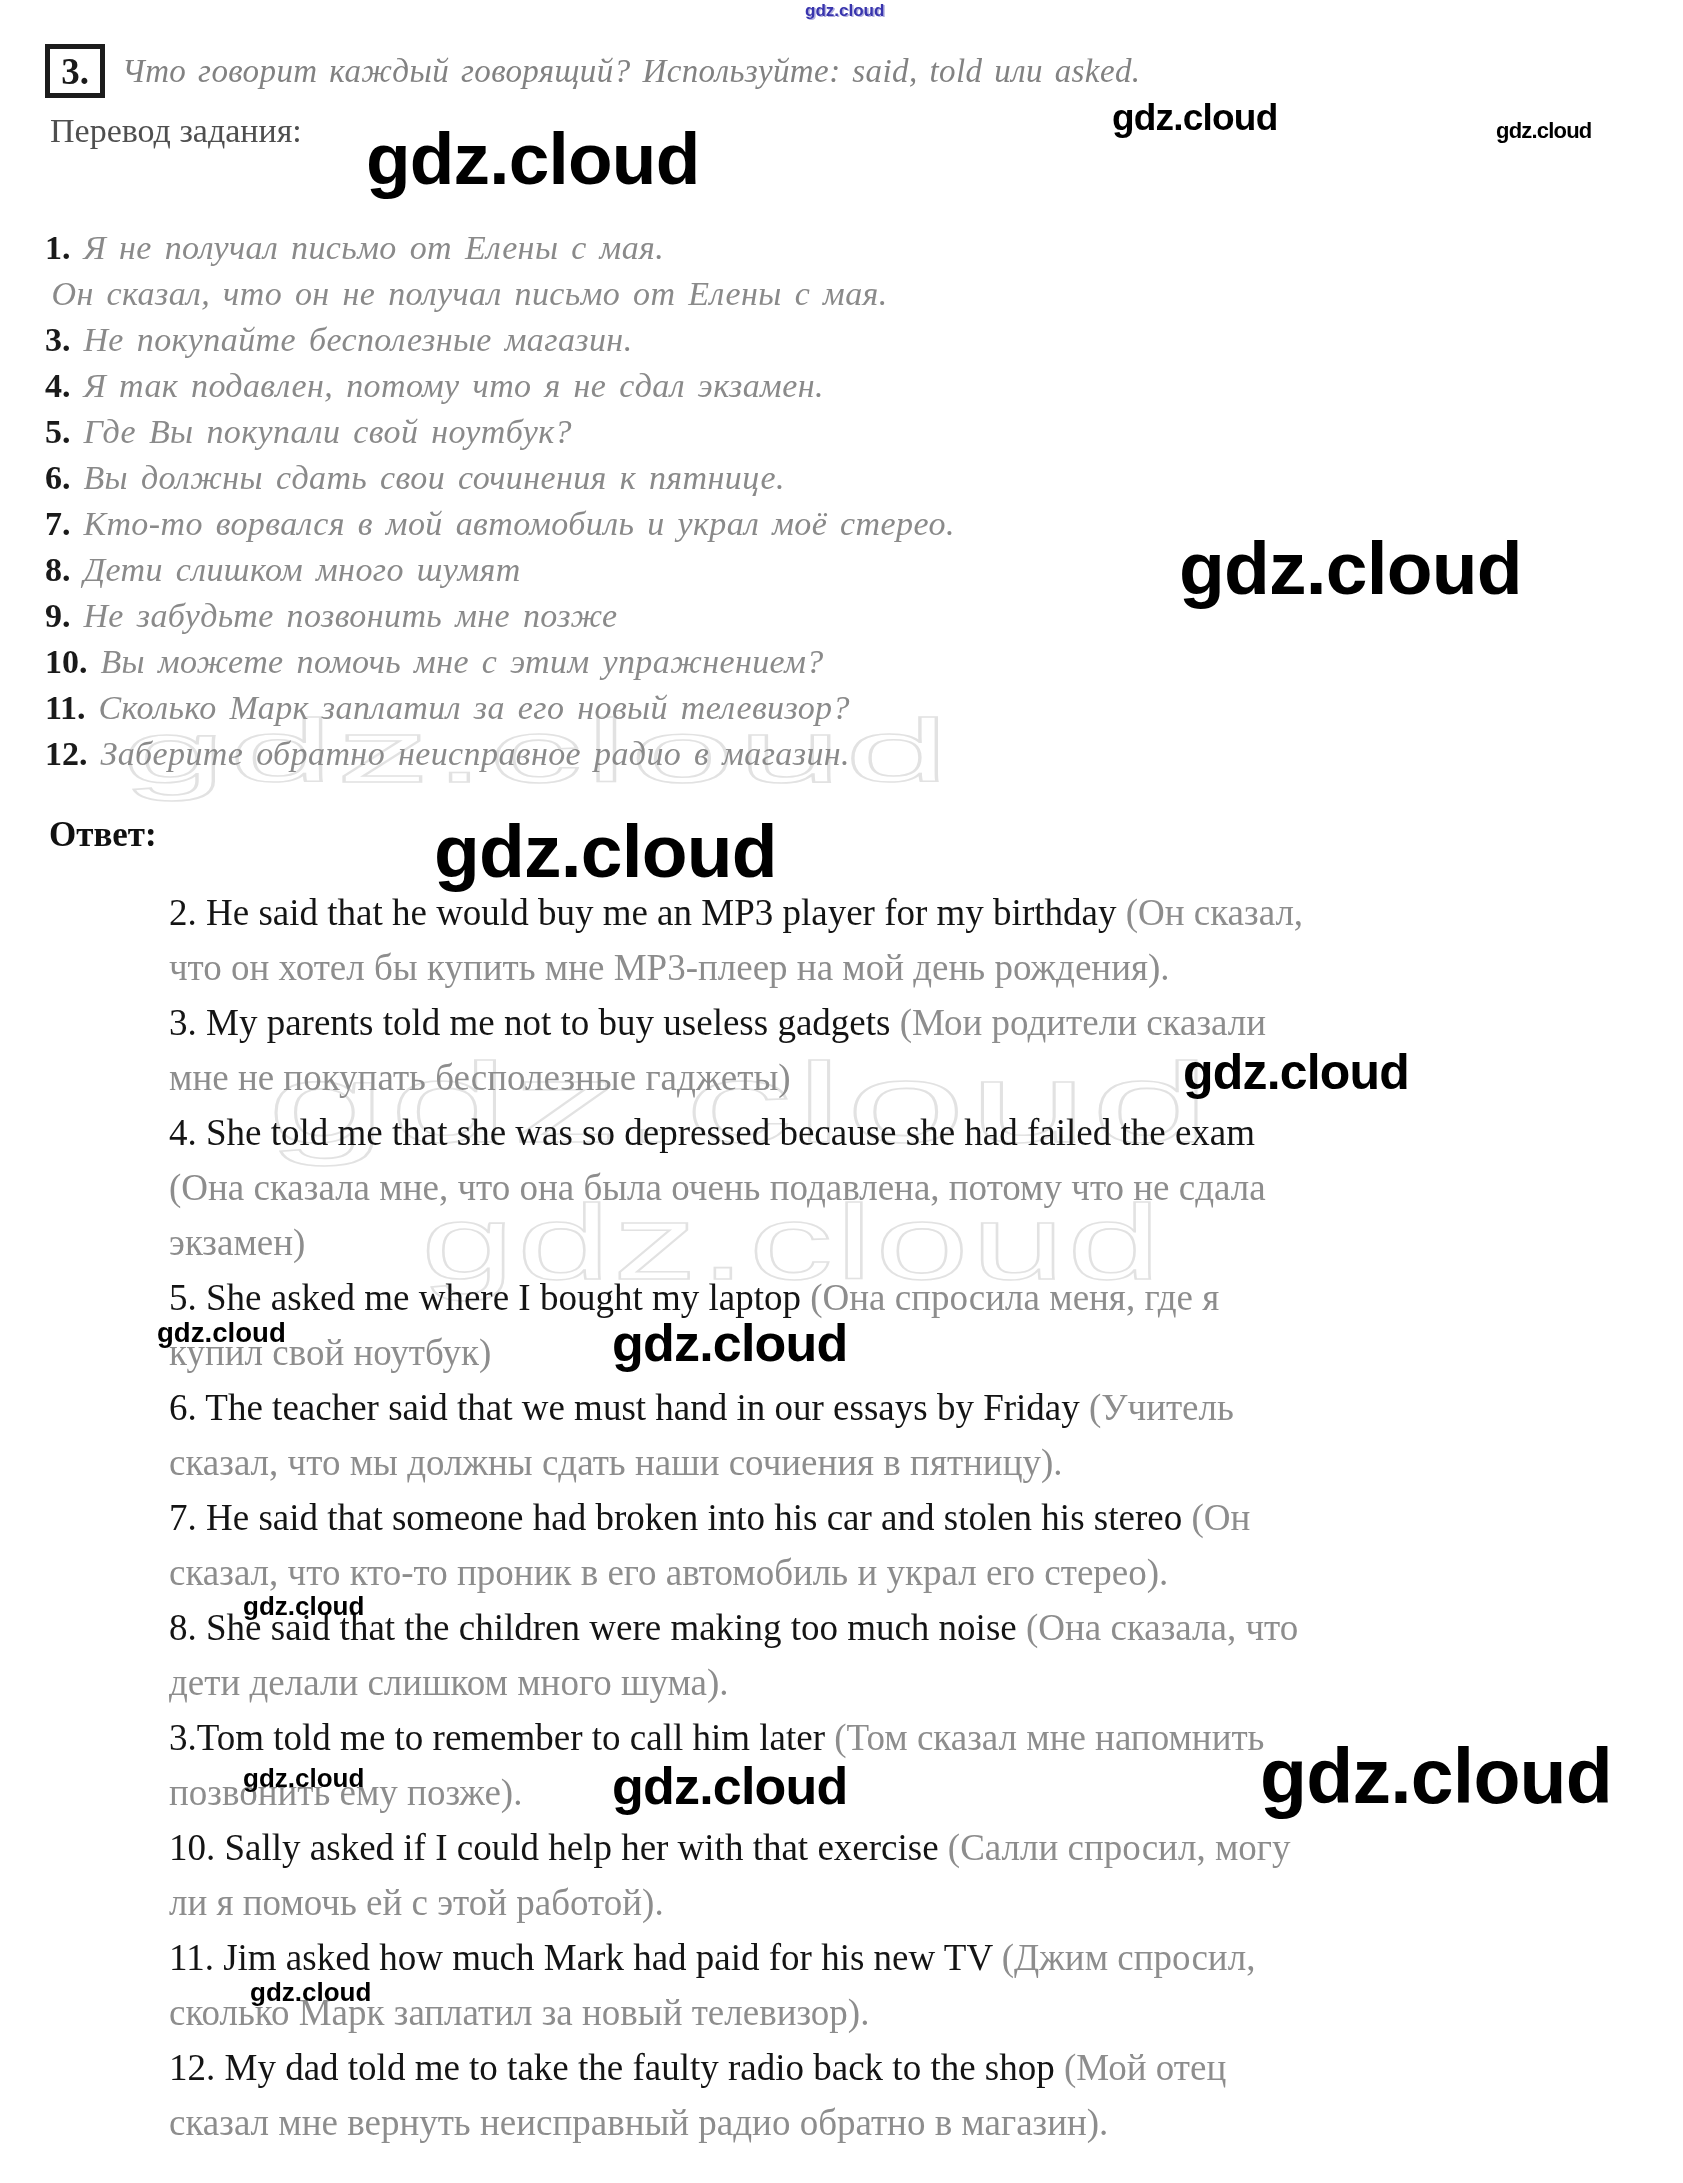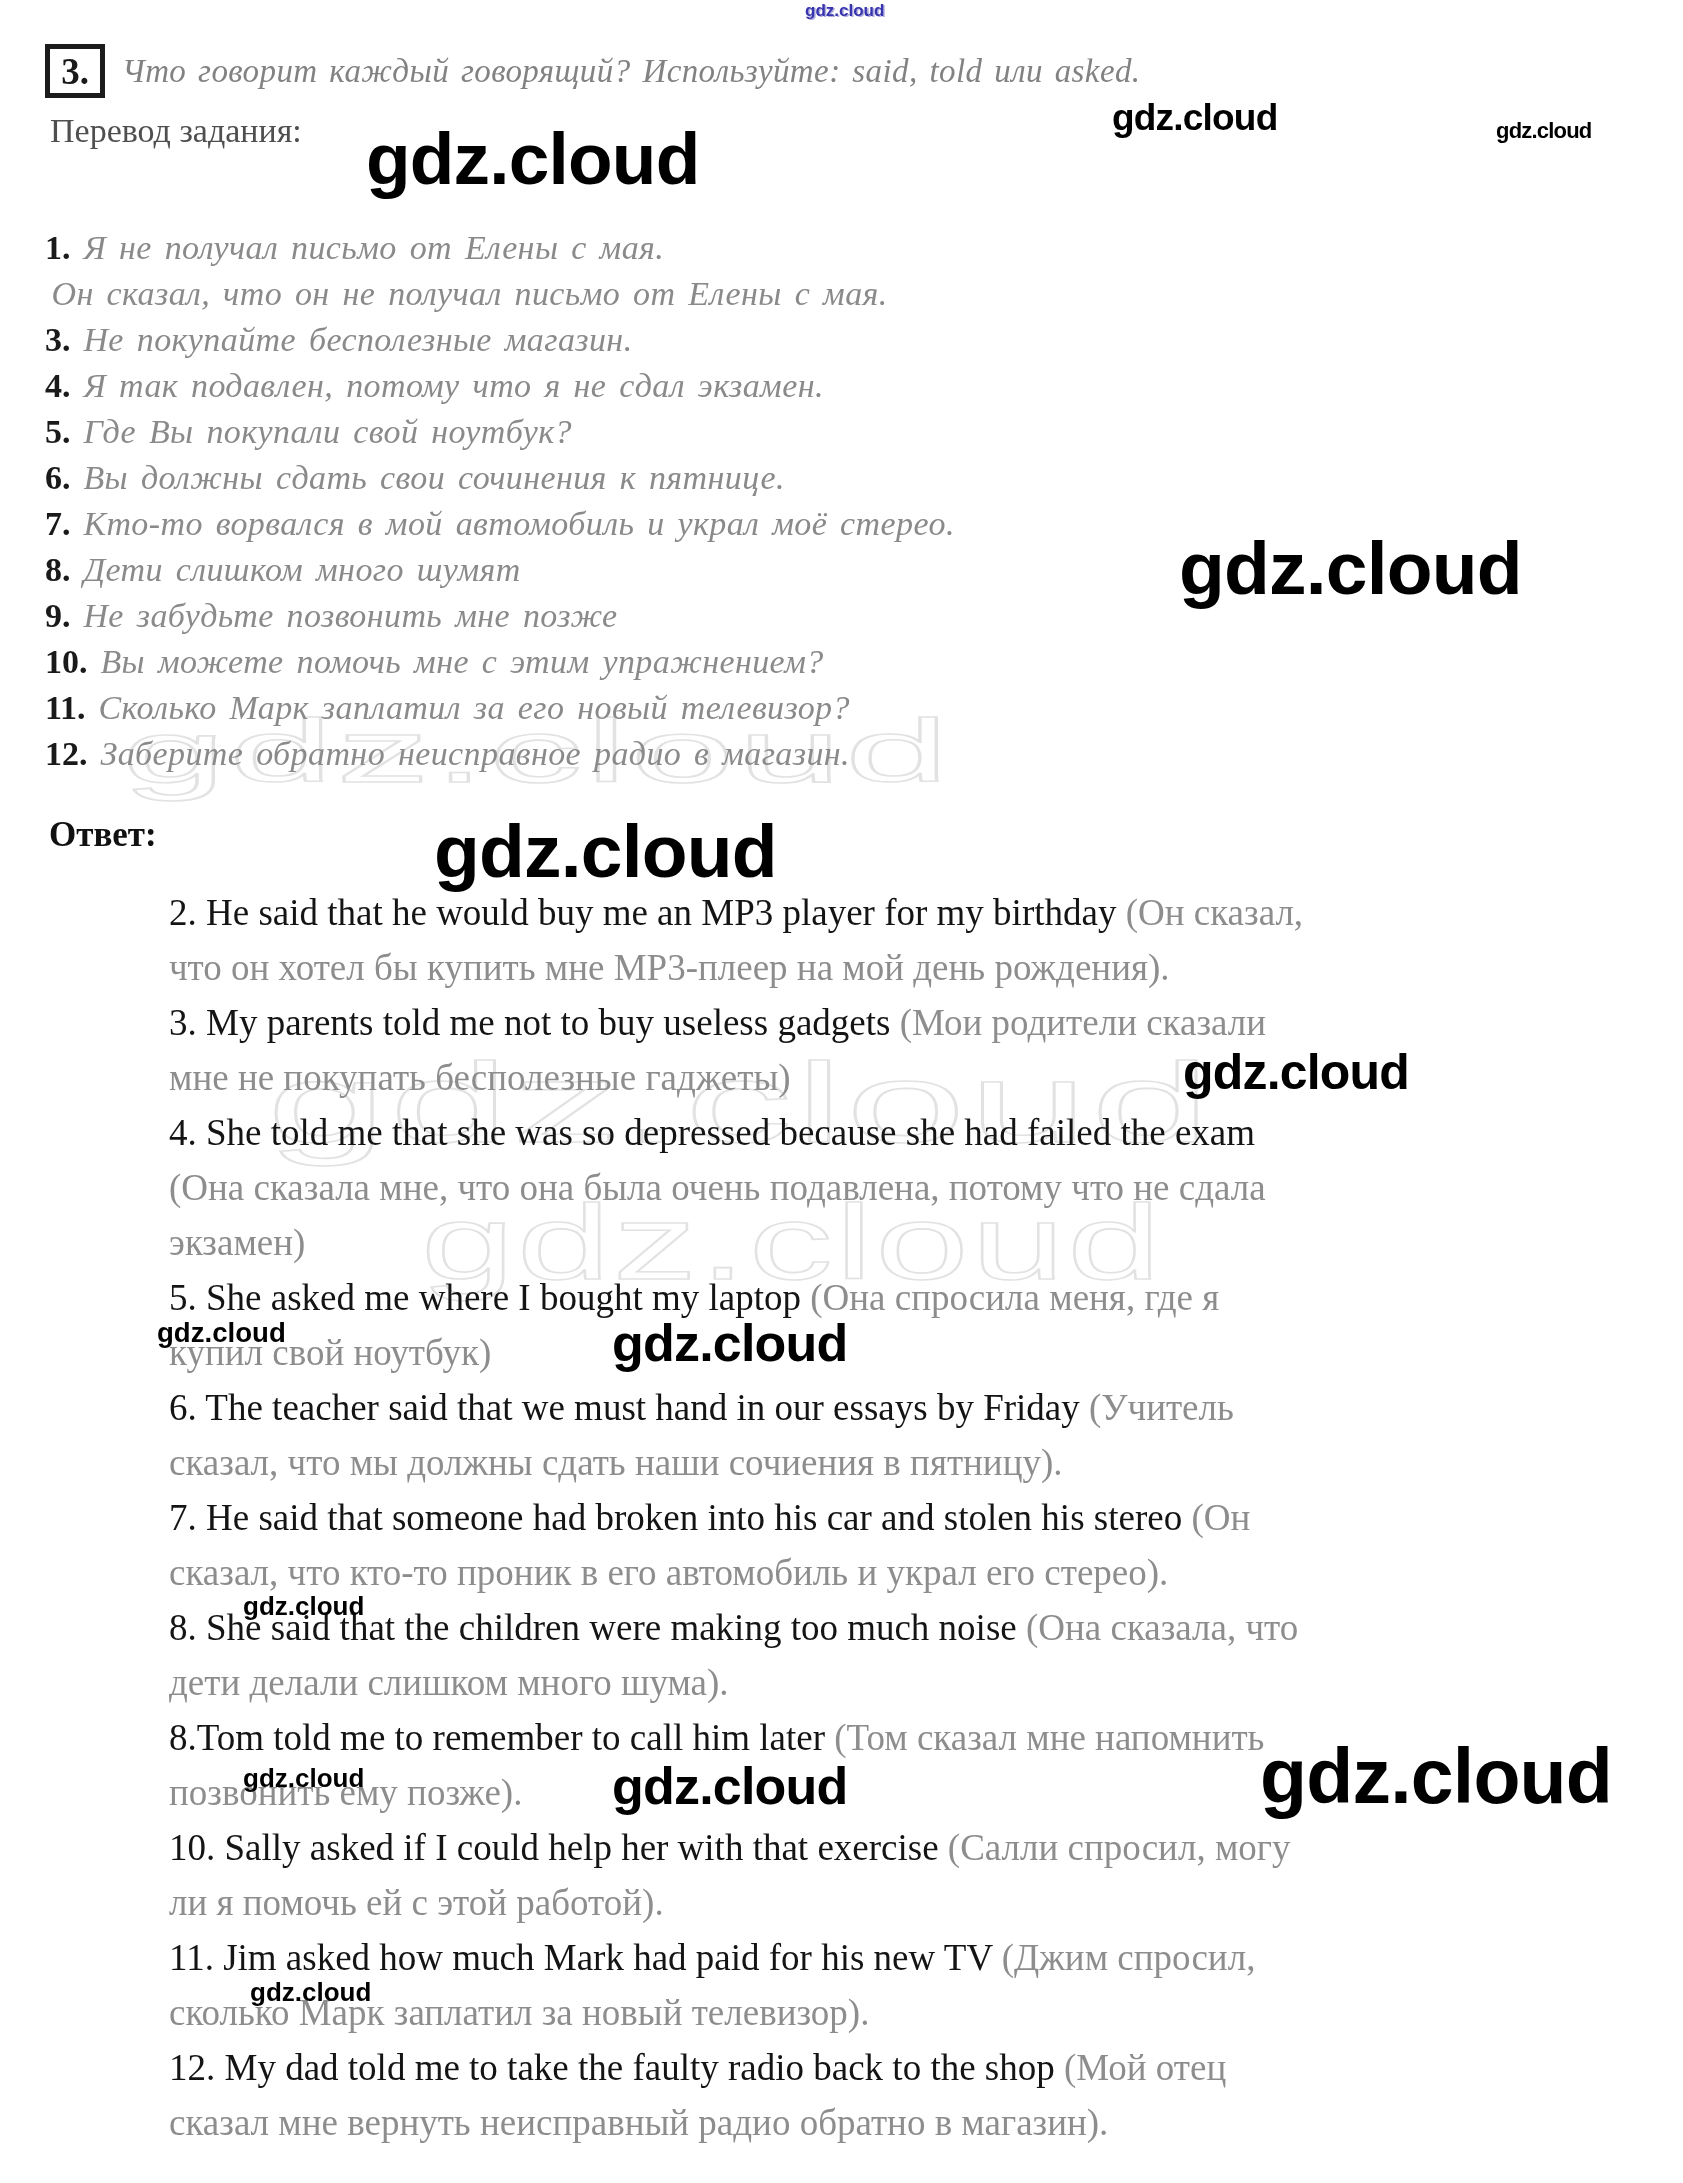--- a/index.html
+++ b/index.html
@@ -108,21 +108,21 @@
       <div class="ans-line"><span class="seg-ru">(Она сказала мне, что она была очень подавлена, потому что не сдала</span></div>
       <div class="ans-line"><span class="seg-ru">экзамен)</span></div>
       <div class="ans-line"><span class="seg-en">5. She asked me where I bought my laptop </span><span class="seg-ru">(Она спросила меня, где я</span></div>
       <div class="ans-line"><span class="seg-ru">купил свой ноутбук)</span></div>
       <div class="ans-line"><span class="seg-en">6. The teacher said that we must hand in our essays by Friday </span><span class="seg-ru">(Учитель</span></div>
       <div class="ans-line"><span class="seg-ru">сказал, что мы должны сдать наши сочиения в пятницу).</span></div>
       <div class="ans-line"><span class="seg-en">7. He said that someone had broken into his car and stolen his stereo </span><span class="seg-ru">(Он</span></div>
       <div class="ans-line"><span class="seg-ru">сказал, что кто-то проник в его автомобиль и украл его стерео).</span></div>
       <div class="ans-line"><span class="seg-en">8. She said that the children were making too much noise </span><span class="seg-ru">(Она сказала, что</span></div>
       <div class="ans-line"><span class="seg-ru">дети делали слишком много шума).</span></div>
-      <div class="ans-line"><span class="seg-en">8.Tom told me to remember to call him later </span><span class="seg-ru">(Том сказал мне напомнить</span></div>
+      <div class="ans-line"><span class="seg-en">3.Tom told me to remember to call him later </span><span class="seg-ru">(Том сказал мне напомнить</span></div>
       <div class="ans-line"><span class="seg-ru">позвонить ему позже).</span></div>
       <div class="ans-line"><span class="seg-en">10. Sally asked if I could help her with that exercise </span><span class="seg-ru">(Салли спросил, могу</span></div>
       <div class="ans-line"><span class="seg-ru">ли я помочь ей с этой работой).</span></div>
       <div class="ans-line"><span class="seg-en">11. Jim asked how much Mark had paid for his new TV </span><span class="seg-ru">(Джим спросил,</span></div>
       <div class="ans-line"><span class="seg-ru">сколько Марк заплатил за новый телевизор).</span></div>
       <div class="ans-line"><span class="seg-en">12. My dad told me to take the faulty radio back to the shop </span><span class="seg-ru">(Мой отец</span></div>
       <div class="ans-line"><span class="seg-ru">сказал мне вернуть неисправный радио обратно в магазин).</span></div>
     </div>
 
   <div>

